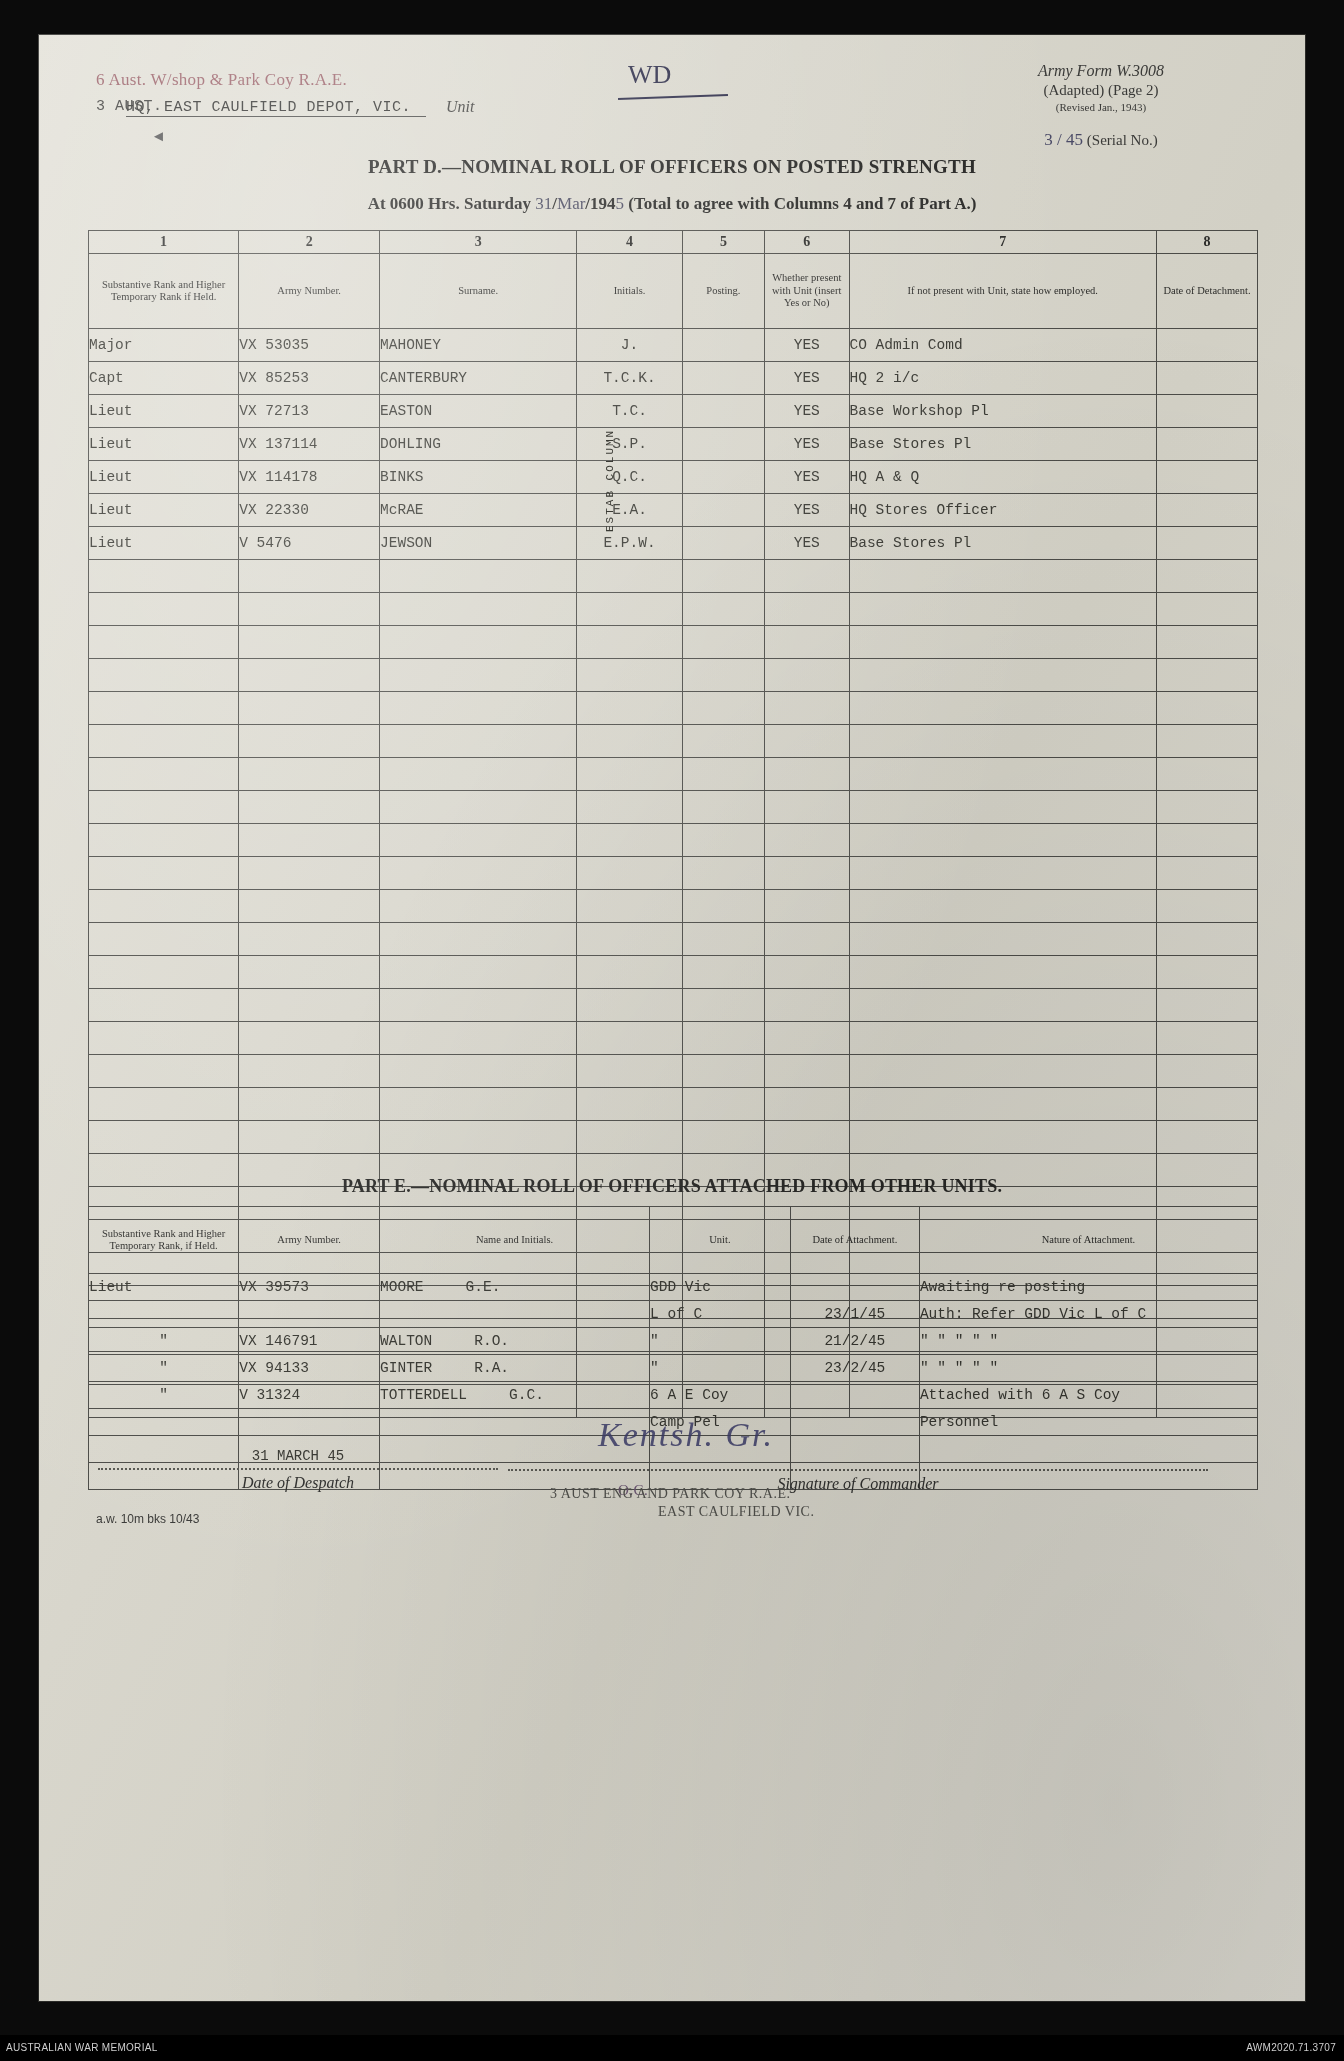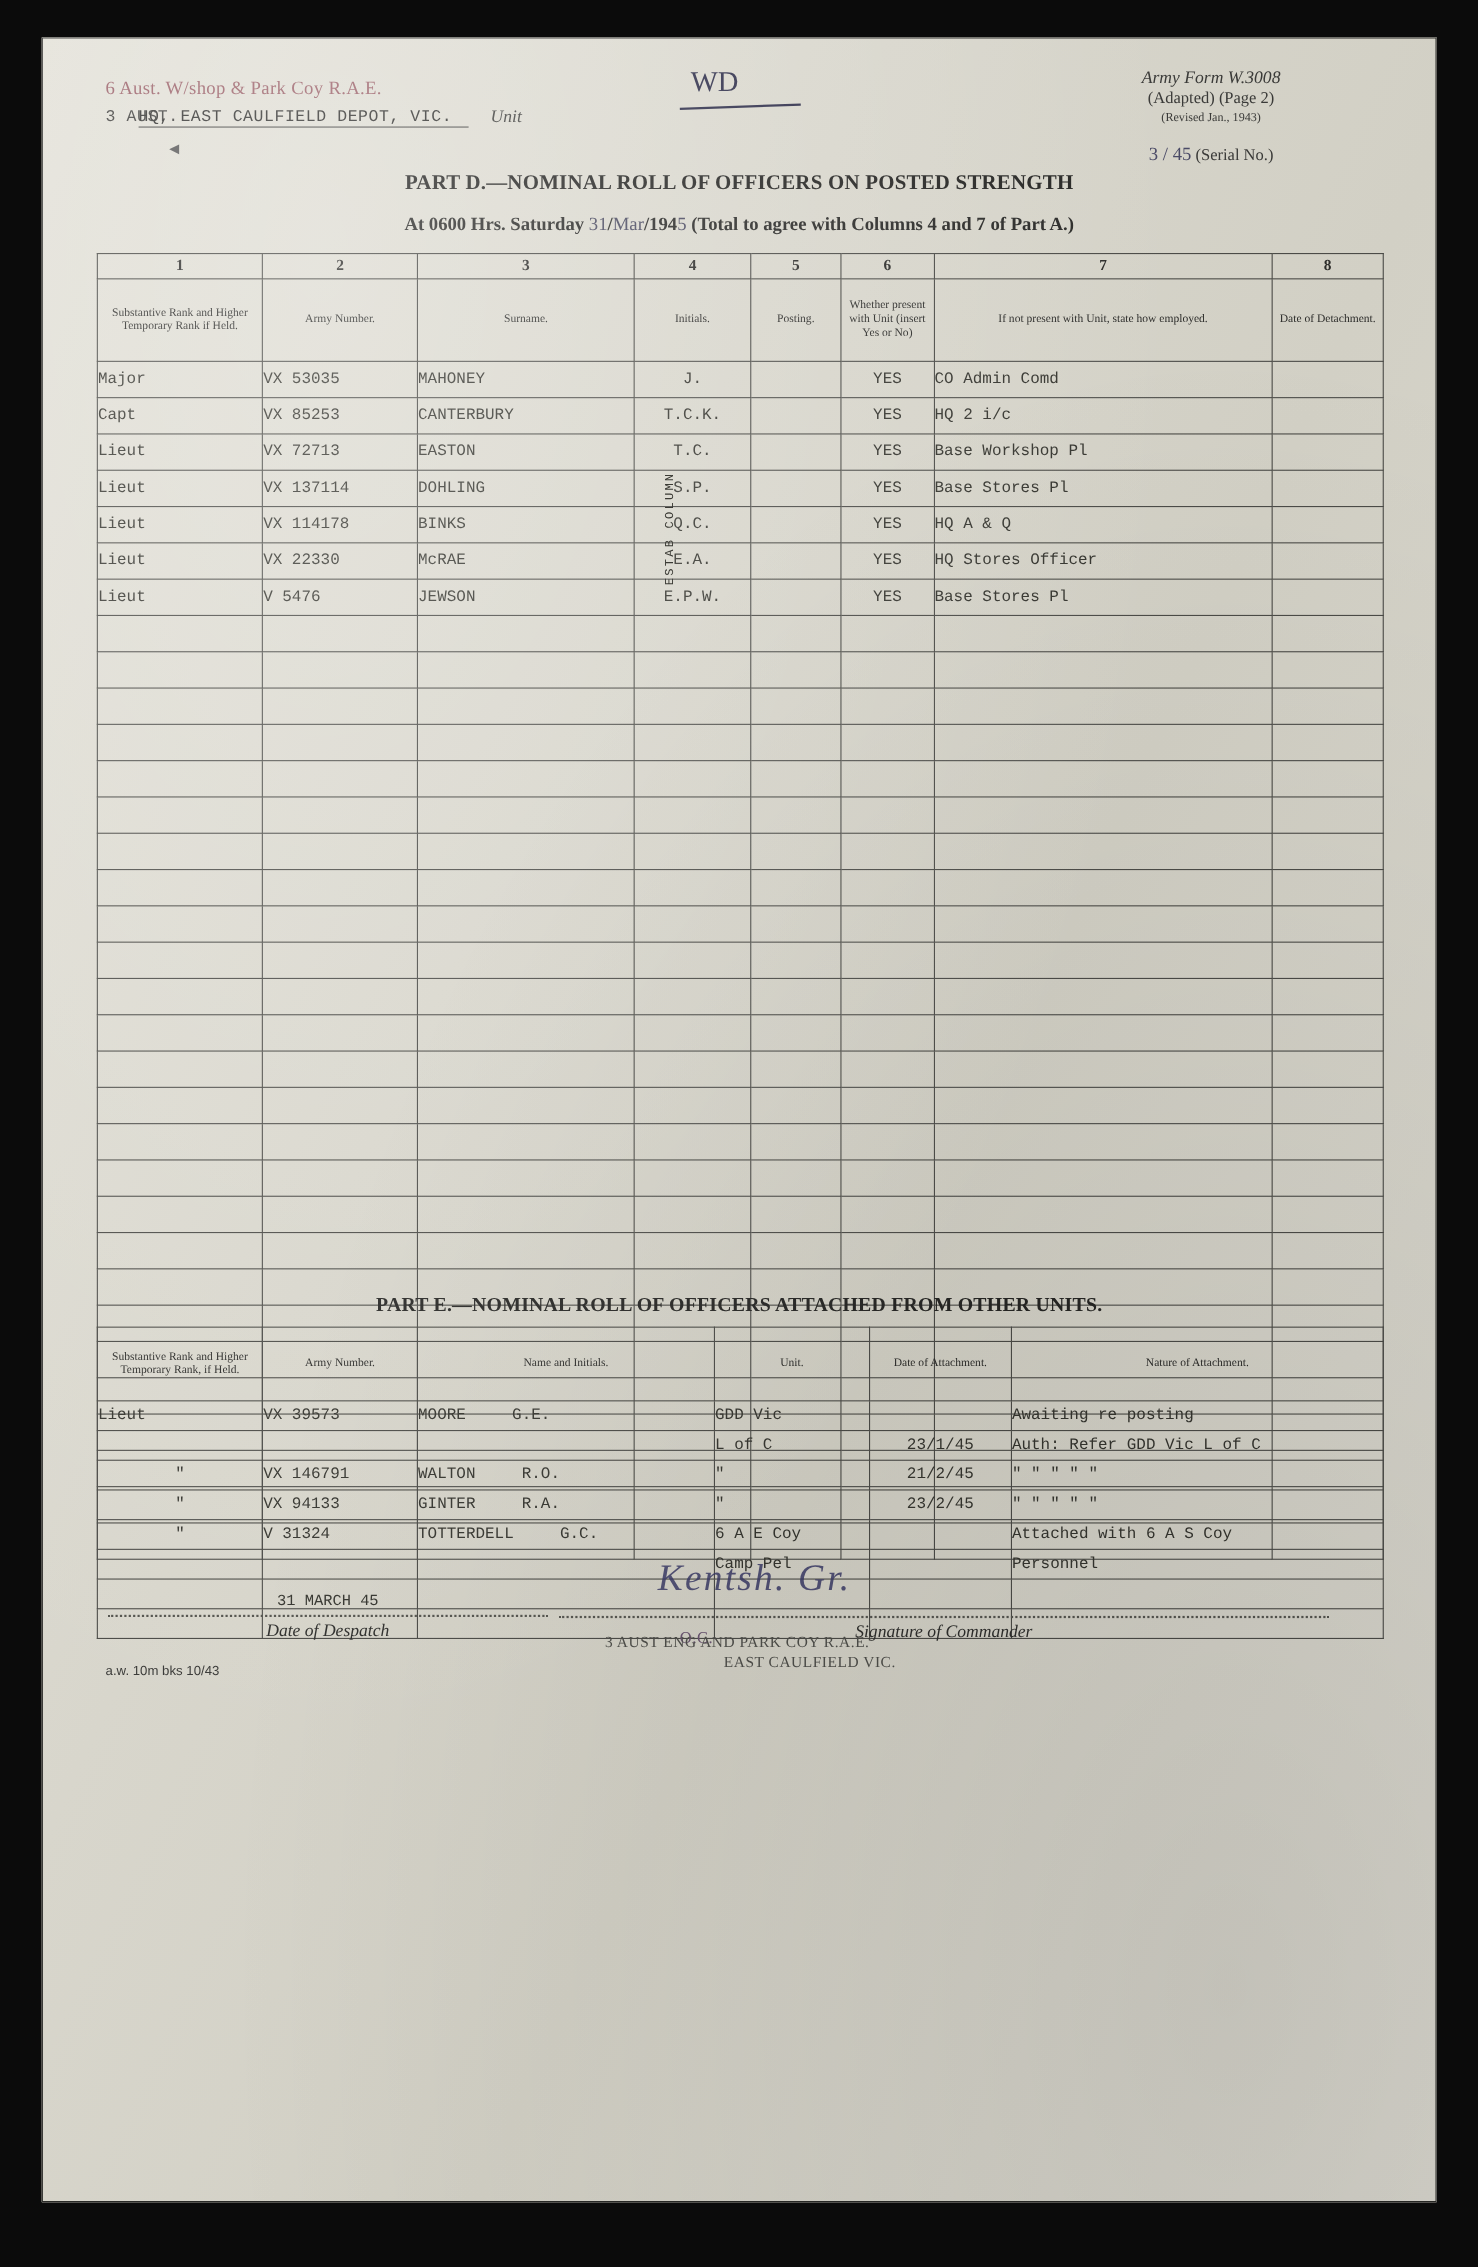--- a/index.html
+++ b/index.html
@@ -573,13 +573,17 @@
     <div class="sigScript">Kentsh. Gr.</div>
     <div class="stampOC">O.C.</div>
     <div class="stampUnit">3 AUST ENG AND PARK COY R.A.E.</div>
     <div class="stampUnit2">EAST CAULFIELD  VIC.</div>
     <div class="printcode">a.w. 10m bks 10/43</div>
 
     <div class="paperTint"></div>
   <div class="vert" style="position: absolute; left: 566px; top: 348px; height: 150px;">ESTAB COLUMN</div>
     </div>
 
+  <div class="footerbar">
+    <span class="l">AUSTRALIAN WAR MEMORIAL</span>
+    <span class="r">AWM2020.71.3707</span>
+  </div>
 </div>
 
 </body></html>

